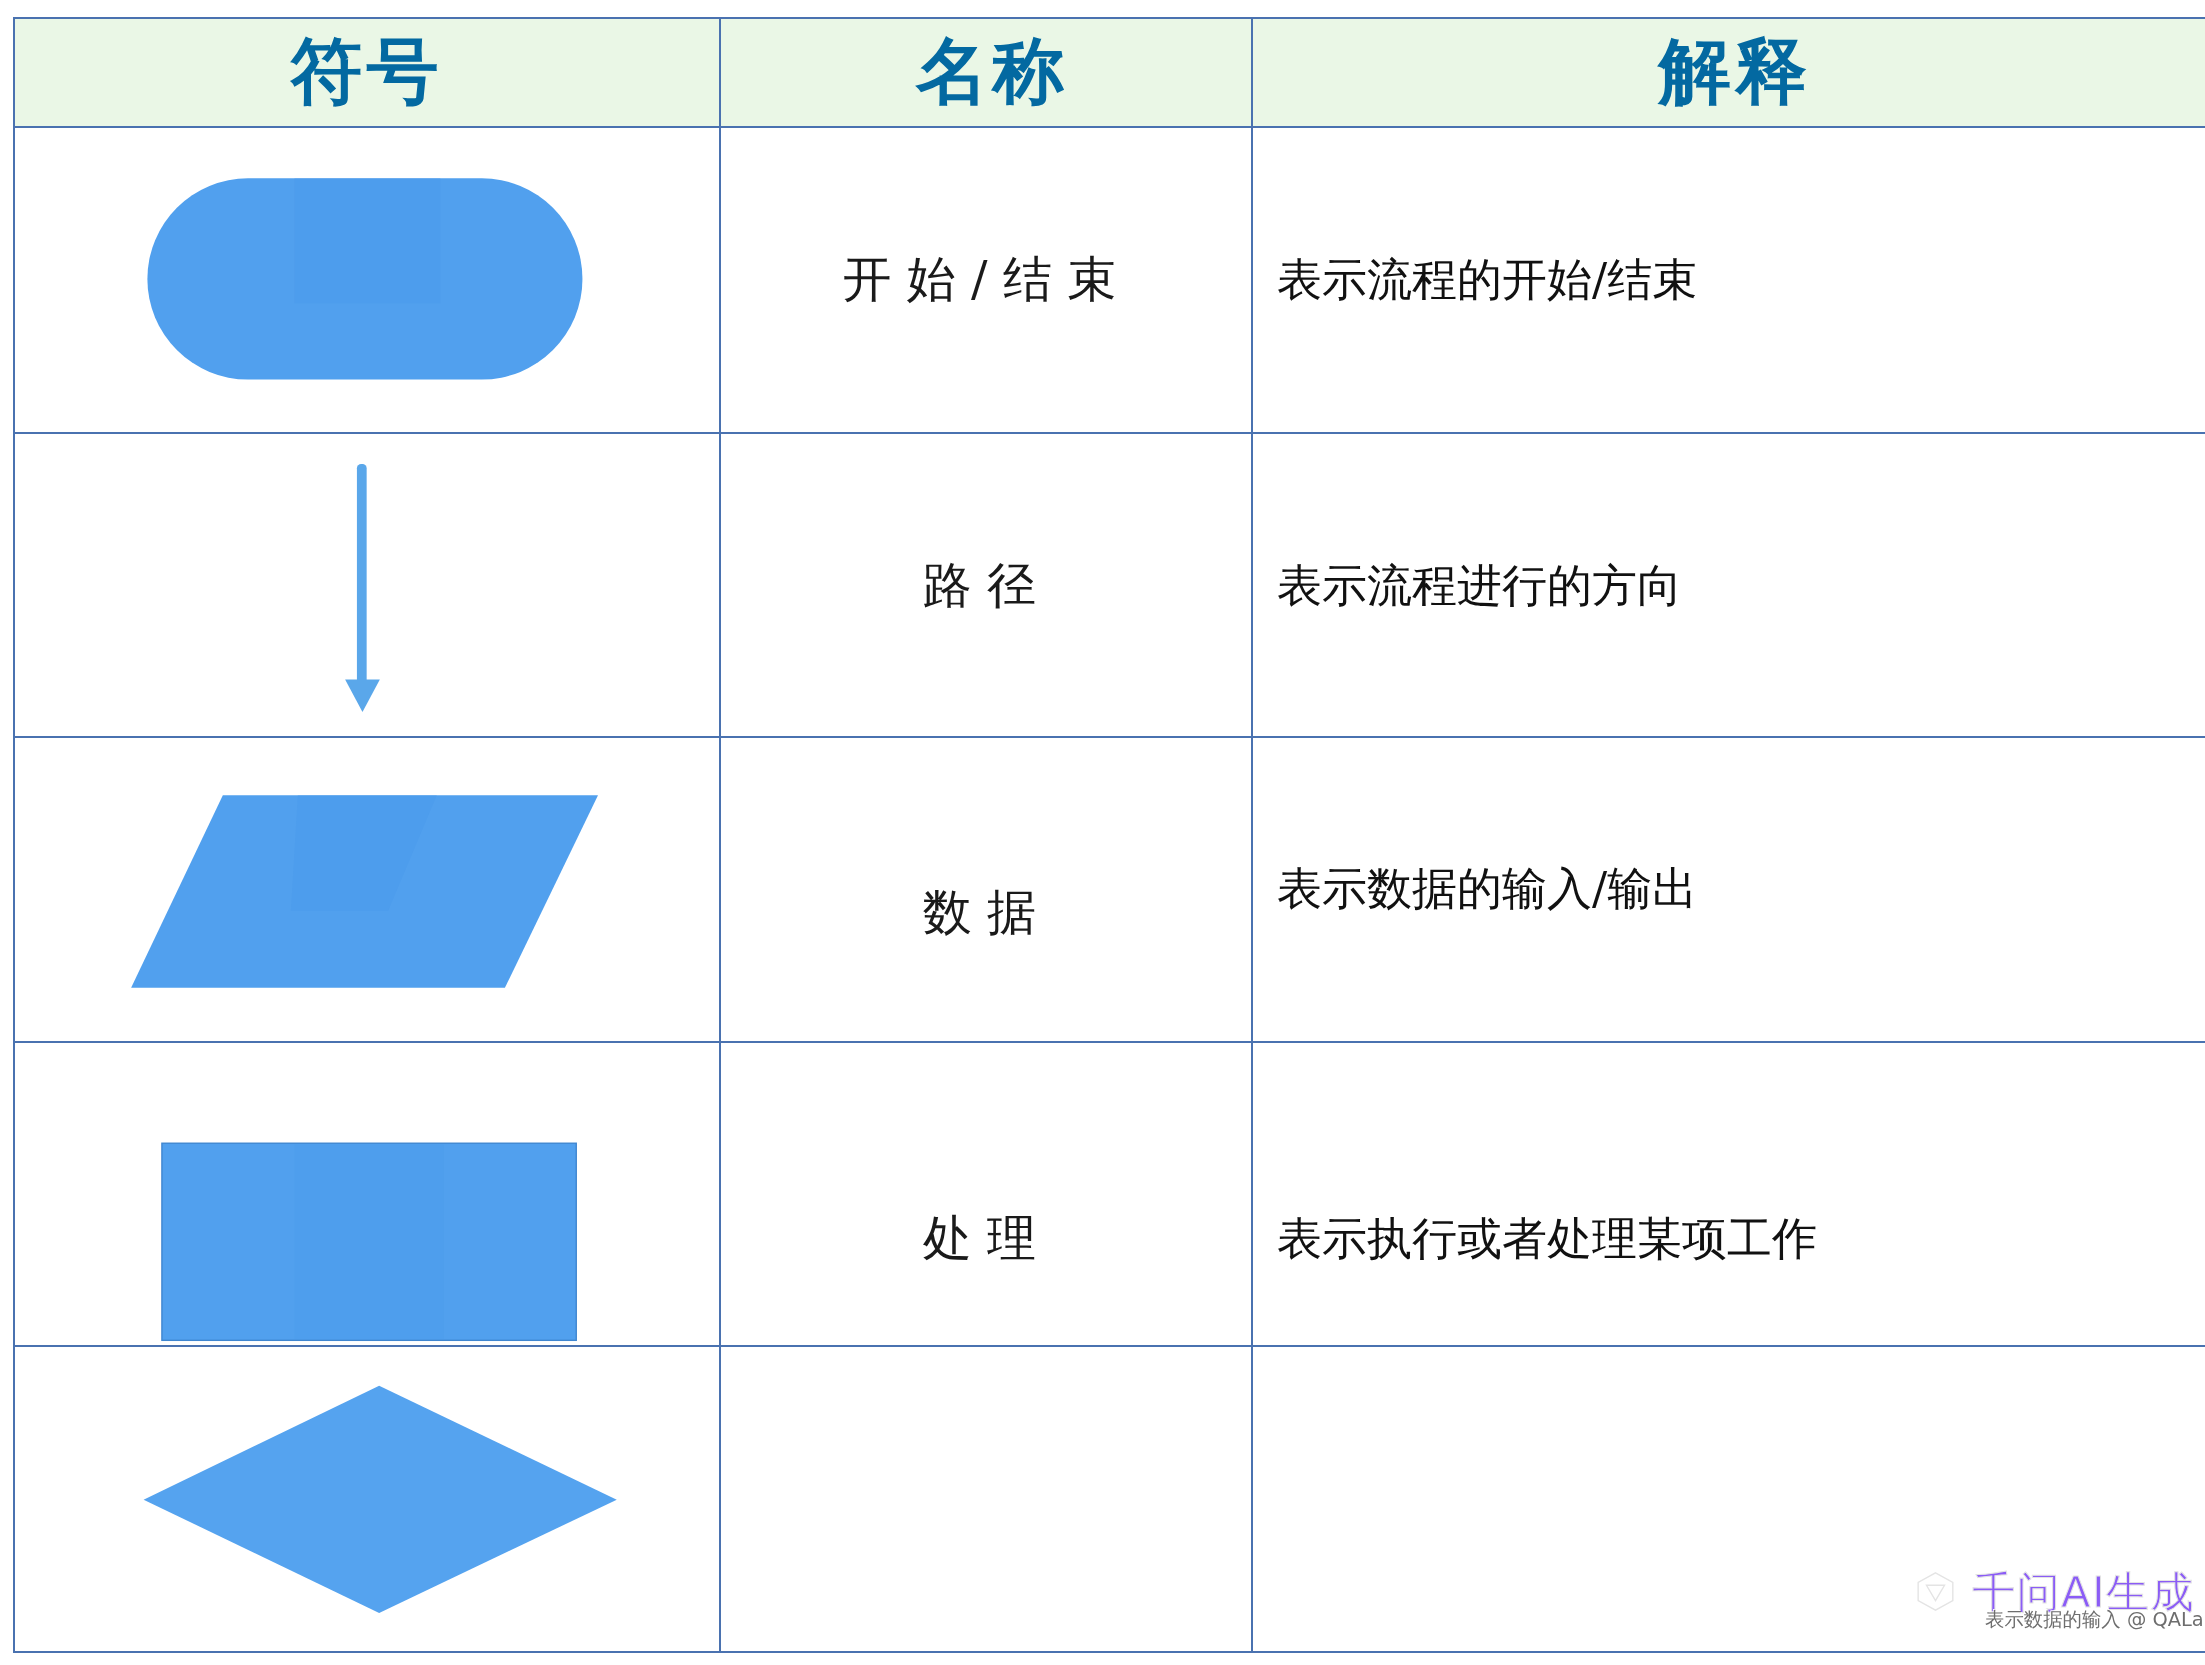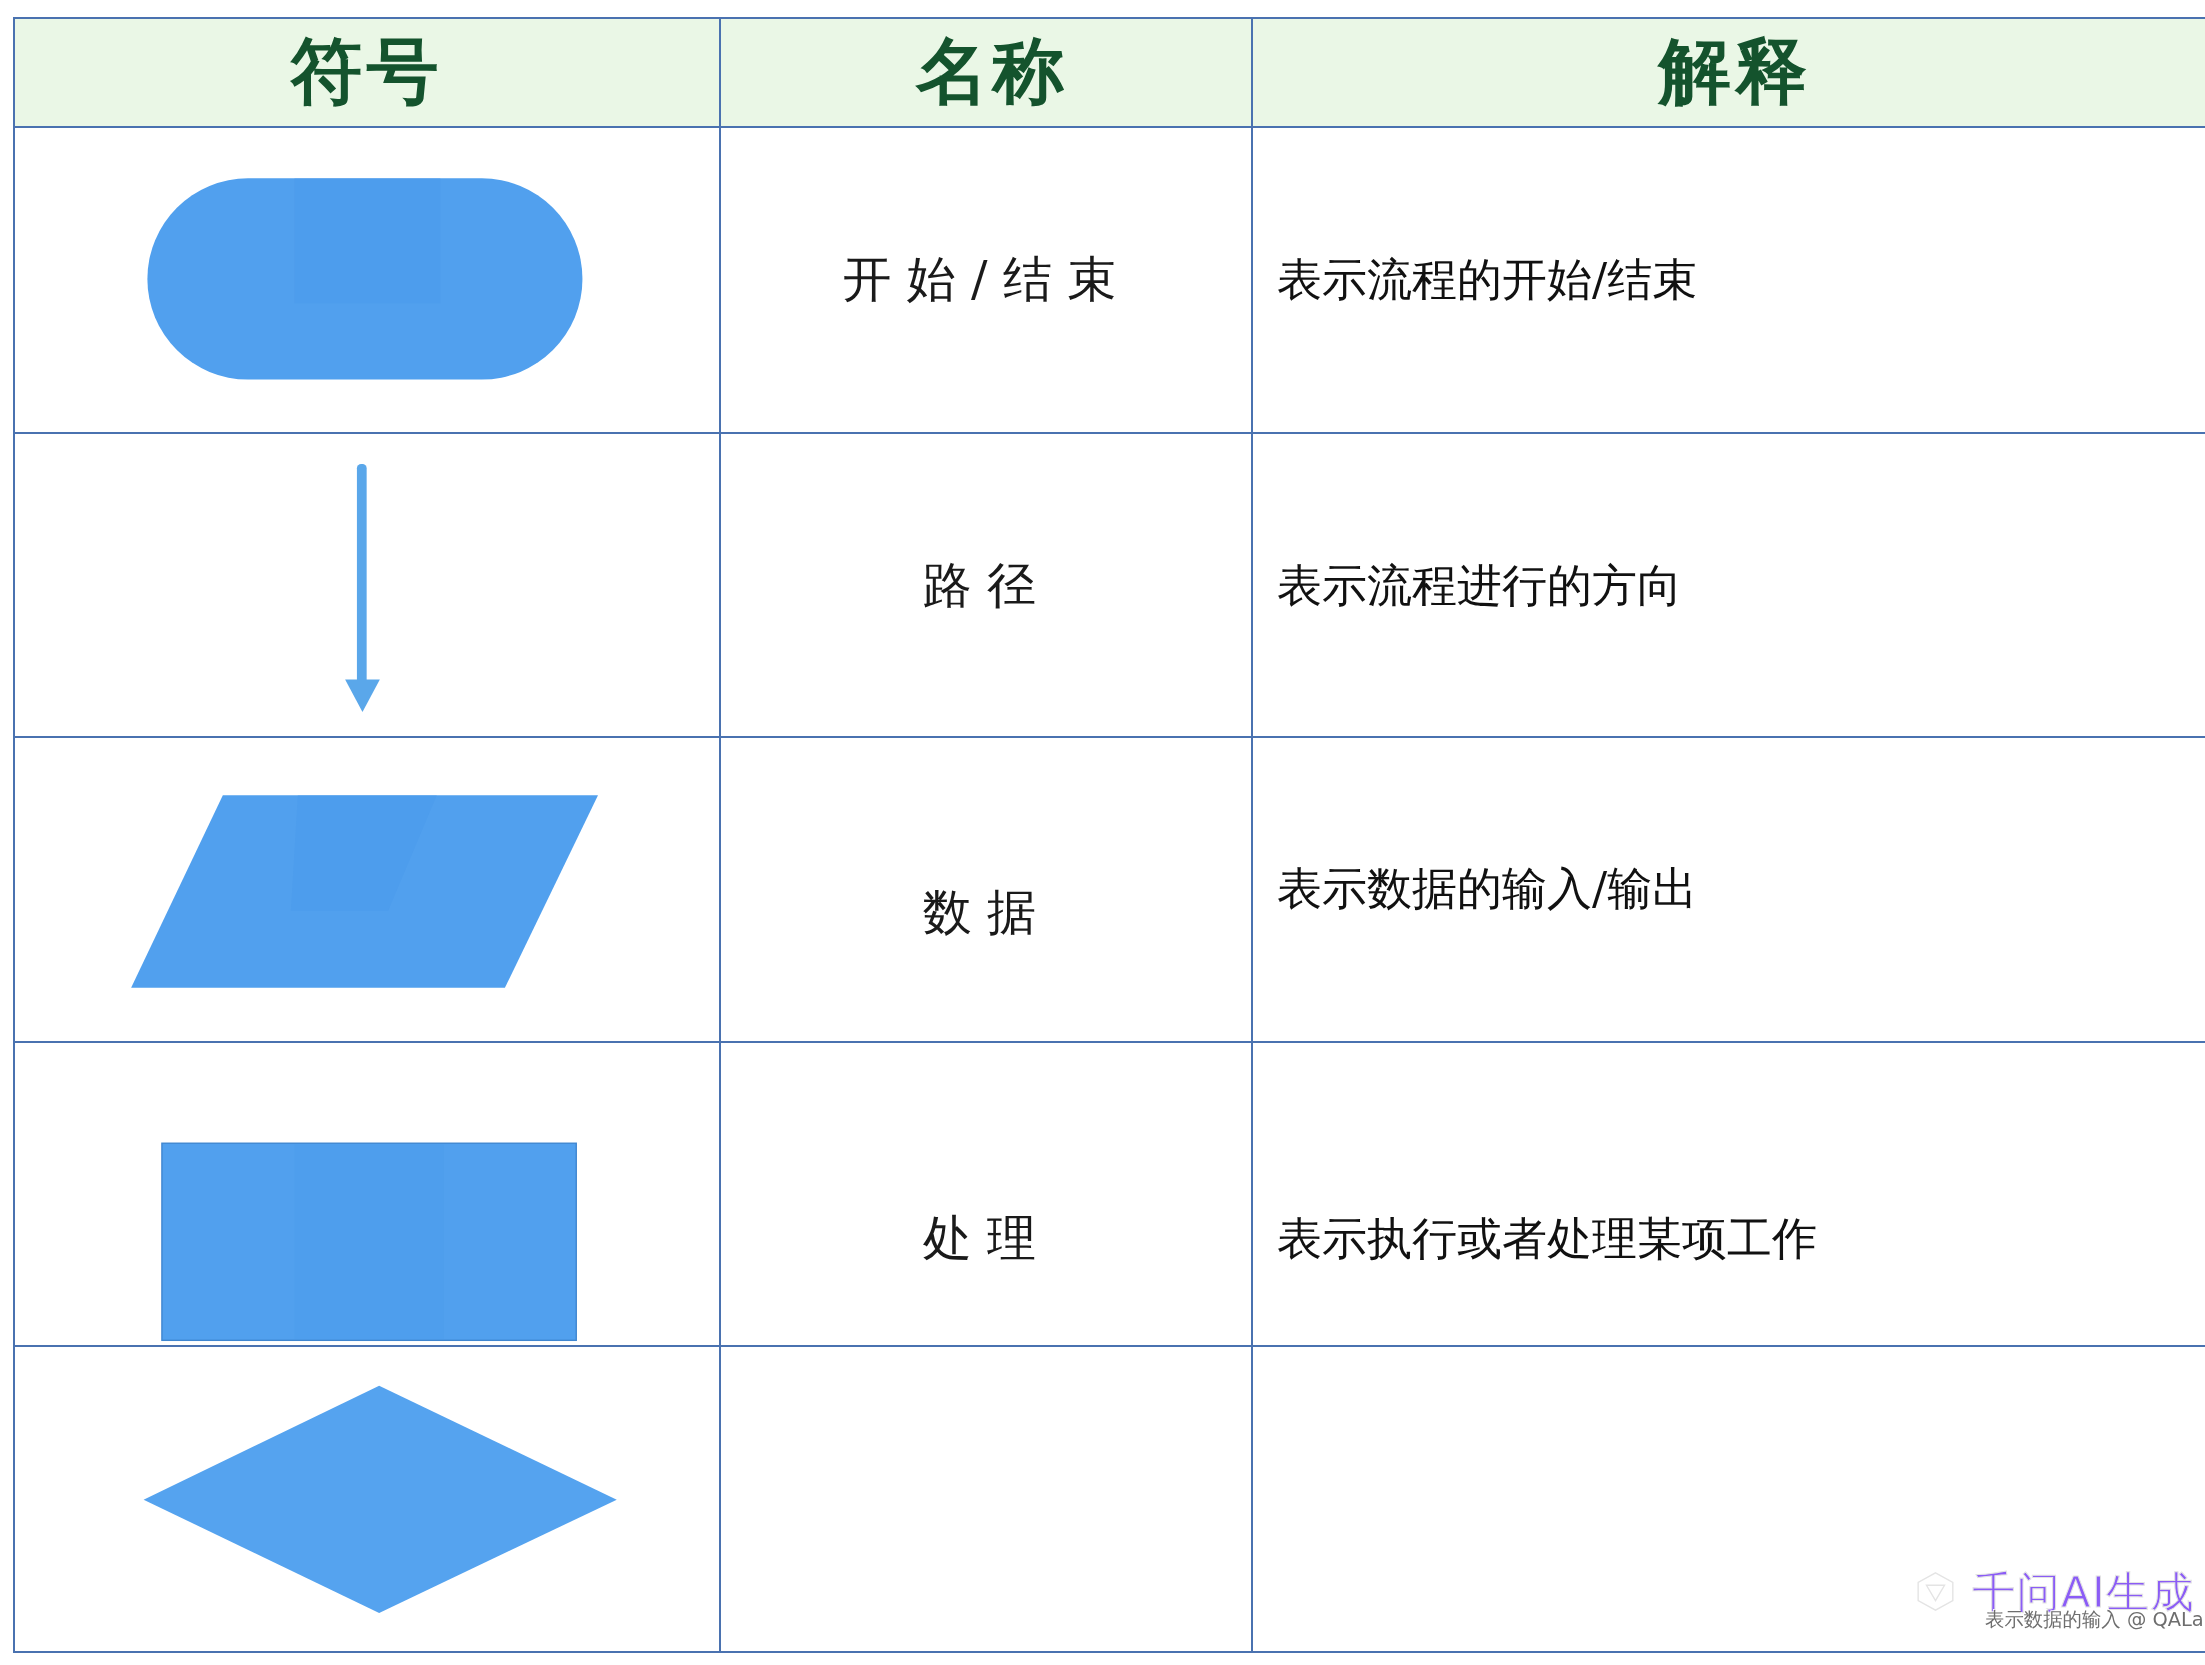--- a/index.html
+++ b/index.html
@@ -9,21 +9,21 @@
   .table { position:absolute; left:12.5px; top:16.7px; width:2193px; height:1636px; }
 
   
   .hline { position:absolute; left:0; width:2193px; height:2.1px; background:#4a72b0; }
   .vline { position:absolute; top:0; width:2.1px; background:#4a72b0; height:1636px; }
 
   .header-bg { position:absolute; left:0; top:0; width:2193px; height:110px; background:#eaf7e6; }
 
   .hcell { position:absolute; top:0; height:110px; display:flex; align-items:center; justify-content:center;
            font-family:"DejaVu Sans","Liberation Sans",sans-serif; font-weight:bold; font-size:72px;
-           letter-spacing:4.2px; color:#14532d; }
+           letter-spacing:4.2px; color:#0369a1; }
 
   .row { position:absolute; left:0; width:2193px; }
   .name-cell { position:absolute; left:708px; width:533px; display:flex; align-items:center; justify-content:center;
                font-size:49px; letter-spacing:15.3px; color:#1a1a1a; }
   .desc-cell { position:absolute; left:1252px; width:941px; display:flex; align-items:center;
                font-size:45px; letter-spacing:0px; color:#111; padding-left:12.5px; box-sizing:border-box; }
   .sym-cell { position:absolute; left:0; width:708px; }
 
   svg.shape { position:absolute; left:0; top:0; overflow:visible; }
 

